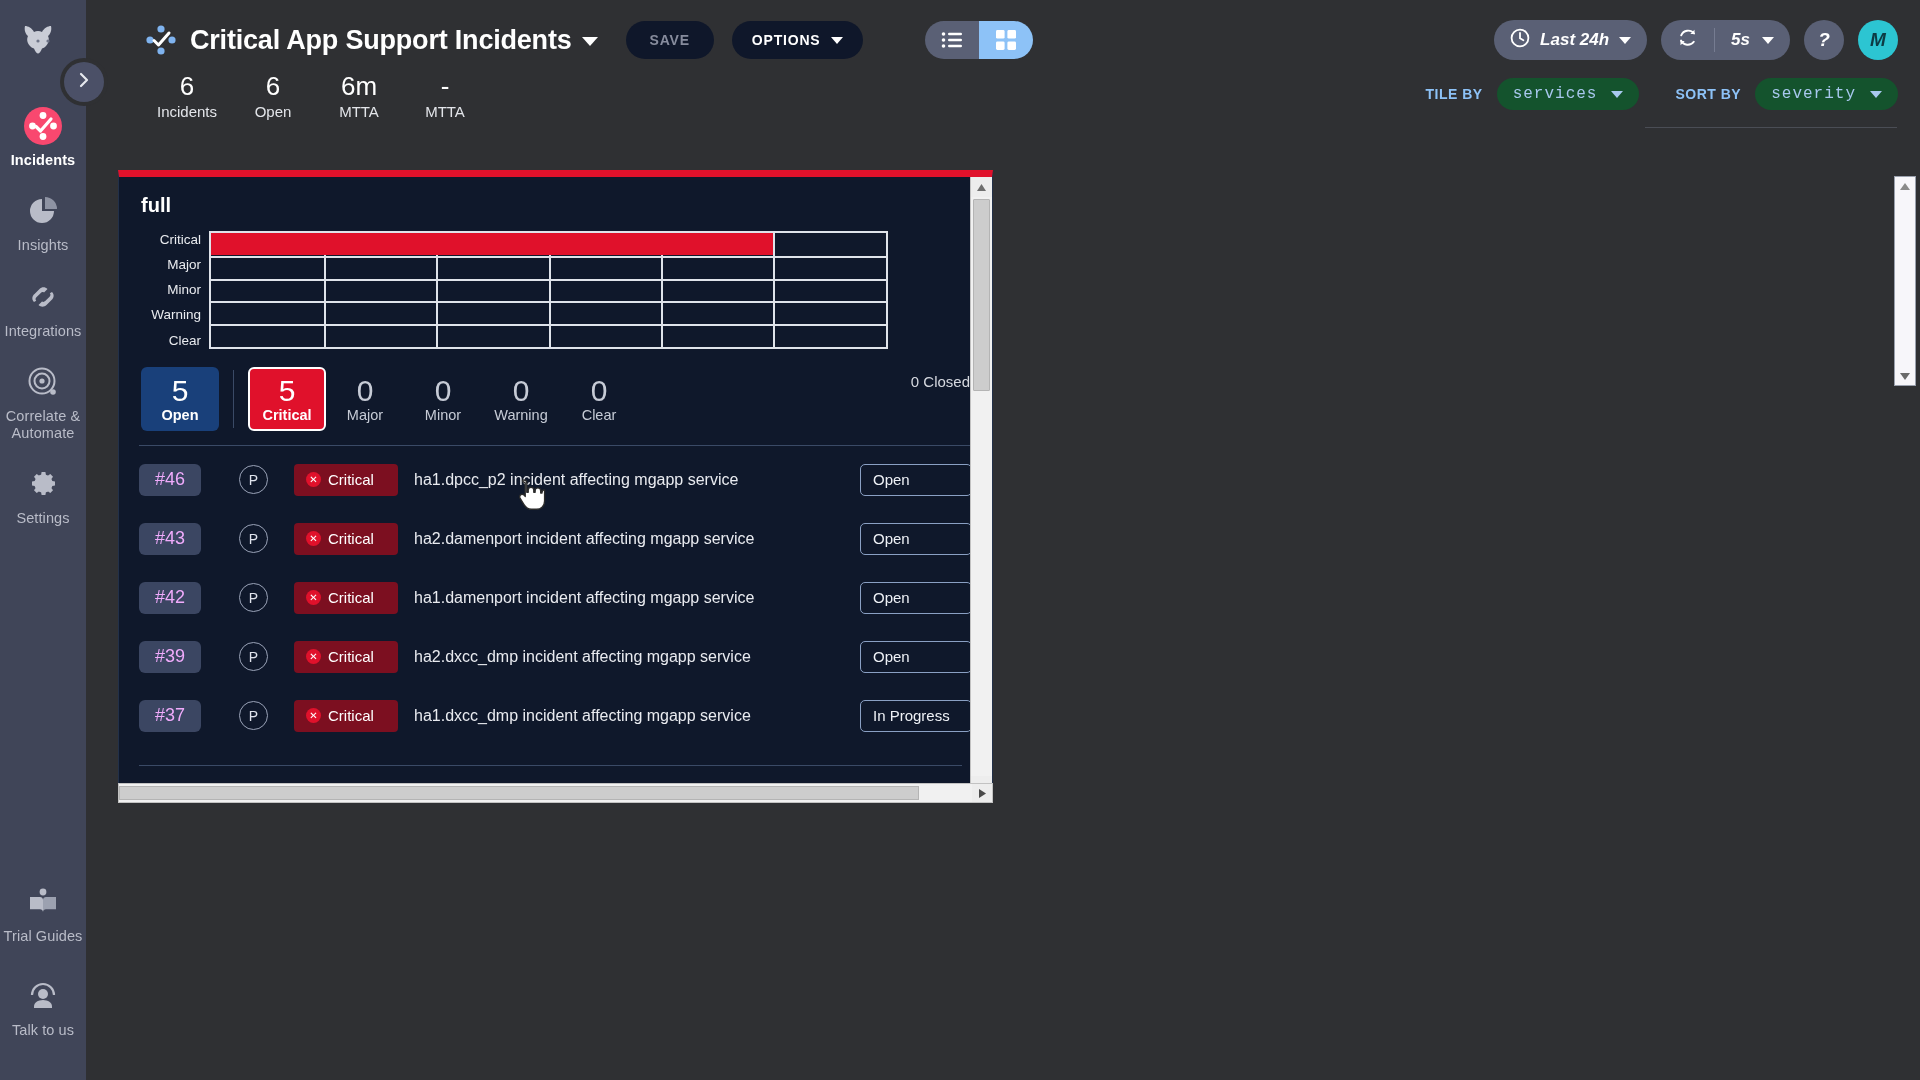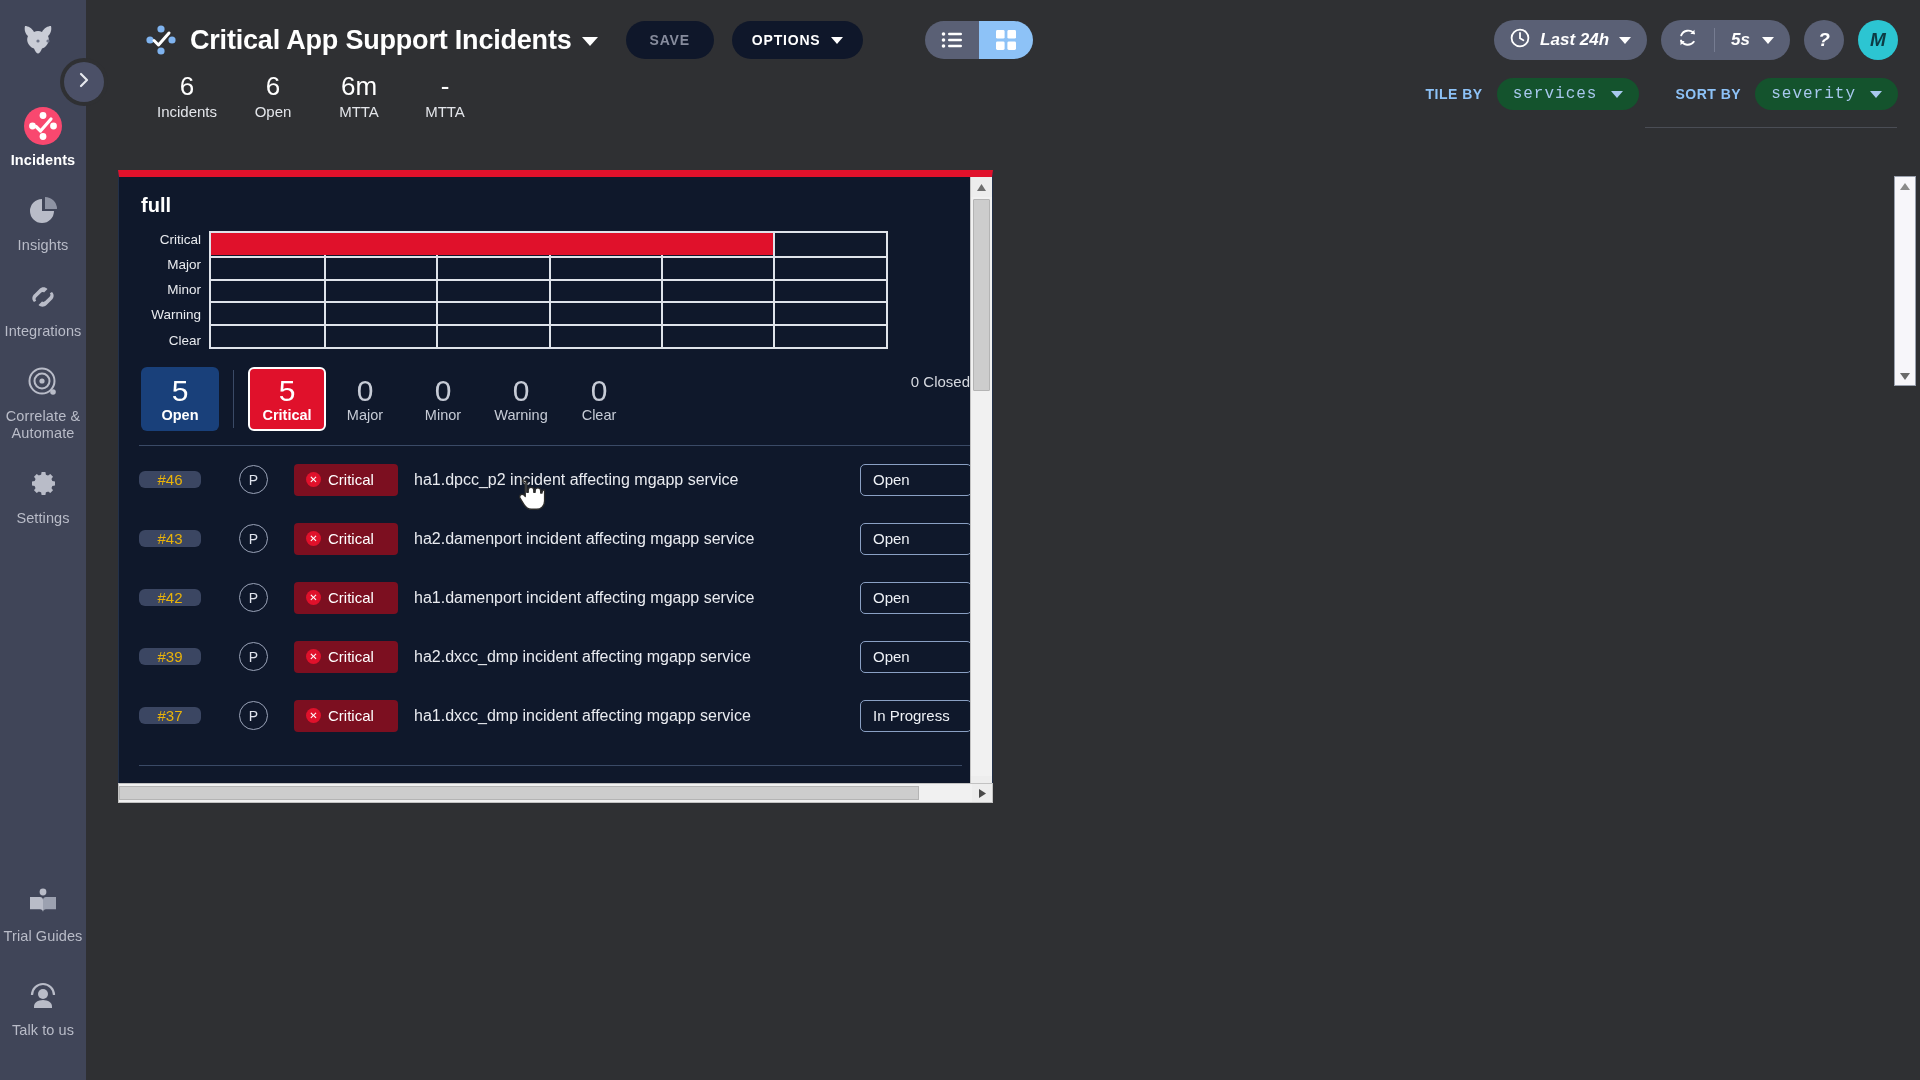--- a/index.html
+++ b/index.html
@@ -189,23 +189,23 @@
   .closed-label { margin-left: auto; font-size: 15px; color: #d6d9e0; align-self: flex-start; padding-top: 6px; }
 
   .sev-underline { margin: 14px 20px 0 20px; height: 1px; background: #3a4a66; }
 
   
   .inc-list { padding: 4px 20px 0 20px; }
   .inc-row {
     display: flex; align-items: center; height: 59px; gap: 0; cursor: pointer;
   }
   .inc-id {
-    width: 62px; height: 17px; border-radius: 6px; background: #3b4662;
+    width: 62px; height: 32px; border-radius: 6px; background: #3b4662;
     display: flex; align-items: center; justify-content: center;
-    font-size: 15px; color: #eab308;
+    font-size: 18px; color: #f0abfc;
   }
   .inc-p {
     width: 29px; height: 29px; border-radius: 50%; border: 1.5px solid #9aa3b8;
     display: flex; align-items: center; justify-content: center;
     font-size: 14px; color: #dfe3ec; margin-left: 38px;
   }
   .inc-sev {
     margin-left: 26px; height: 32px; border-radius: 4px; background: #7c0f20;
     display: flex; align-items: center; gap: 7px; padding: 0 12px;
     font-size: 15px; color: #ffffff; min-width: 104px;

